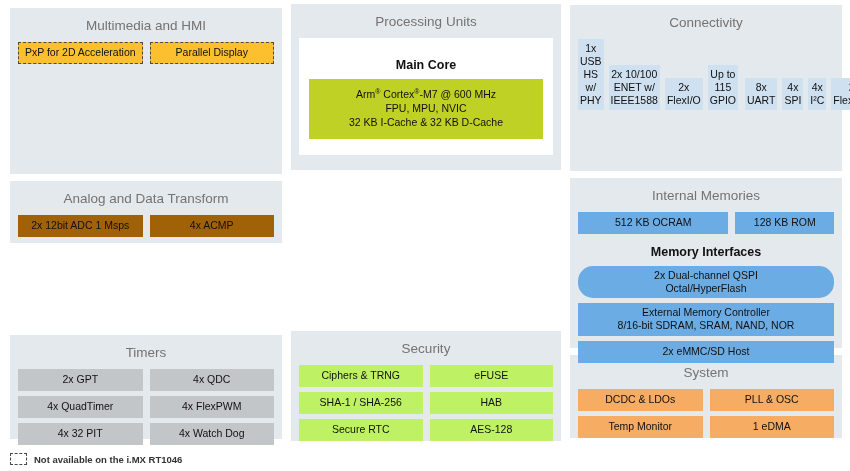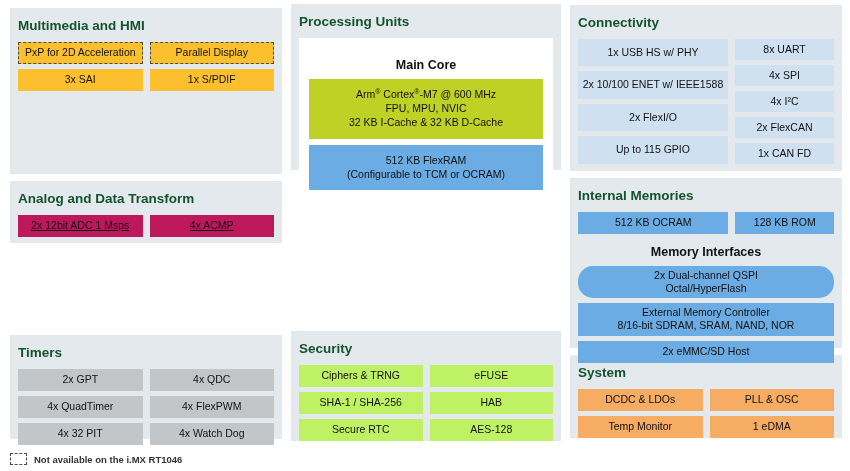--- a/index.html
+++ b/index.html
@@ -22,25 +22,26 @@
   .colB{left:291px;width:270px;}
   .colC{left:570px;width:272px;}
 
   .panel{
     background:#e4e9ed;
     box-sizing:border-box;
     padding:6px 8px 9px 8px;
     margin-bottom:7px;
   }
   .panel-title{
-    font-weight:bold;
+    text-align:center;
+    font-weight:normal;
     font-size:13.5px;
     line-height:1.45;
     padding:2px 0 6px 0;
-    color:#14532d;
+    color:#737373;
   }
   .panel-subtitle{
     text-align:center;
     font-weight:bold;
     font-size:12.5px;
     line-height:1.4;
     padding:2px 0 5px 0;
     color:#111;
   }
 
@@ -57,21 +58,21 @@
     line-height:1.25;
     min-height:22px;
     padding:3px 2px;
     box-sizing:border-box;
     color:#111;
   }
 
   
   .c-gold{background:#fcc02e;}
   .c-gold-dash{background:#fcc02e;border:1.6px dashed #4a4a4a;}
-  .c-periwinkle{background:#be185d;text-decoration:underline;}
+  .c-periwinkle{background:#a16207;}
   .c-gray{background:#c3c6c9;}
   .c-pink{background:#bef264;}
   .c-lightblue{background:#cfe0f0;}
   .c-blue{background:#6cace4;}
   .c-peach{background:#f7ac63;}
 
   
   .core-card{
     background:#ffffff;
     padding:17px 10px 10px 10px;
@@ -83,21 +84,21 @@
     line-height:1.32;
     padding:9px 4px;
     box-sizing:border-box;
     color:#111;
   }
   .core-block.green{background:#c0d125;margin-bottom:6px;}
   .core-block.blue{background:#6cace4;}
 
   
   .conn{display:flex;gap:7px;}
-  .conn-col{display:flex;flex-direction:column;gap:5px;}
+  .conn-col{display:flex;gap:5px;align-items:flex-end;}
   .conn-left{flex:0 0 150px;}
   .conn-right{flex:1 1 0;}
   .conn .cell{min-height:21px;}
 
   .footnote{
     position:absolute;
     left:10px;bottom:6px;
     display:flex;
     align-items:center;
     gap:7px;
@@ -120,24 +121,20 @@
 <div id="diagram">
 
   <div class="col colA" style="top:8px;">
 
     <div class="panel" style="height:166px;">
       <div class="panel-title">Multimedia and HMI</div>
       <div class="row">
         <div class="cell c-gold-dash">PxP for 2D Acceleration</div>
         <div class="cell c-gold-dash">Parallel Display</div>
       </div>
-      <div class="row">
-        <div class="cell c-gold">3x SAI</div>
-        <div class="cell c-gold">1x S/PDIF</div>
-      </div>
     </div>
 
     <div class="panel" style="height:62px;margin-top:7px;">
       <div class="panel-title">Analog and Data Transform</div>
       <div class="row">
         <div class="cell c-periwinkle">2x 12bit ADC 1 Msps</div>
         <div class="cell c-periwinkle">4x ACMP</div>
       </div>
     </div>
 
@@ -163,24 +160,20 @@
 
     <div class="panel" style="height:166px;">
       <div class="panel-title">Processing Units</div>
       <div class="core-card">
         <div class="panel-subtitle">Main Core</div>
         <div class="core-block green">
           <div><span>Arm</span><span class="sup">®</span><span> Cortex</span><span class="sup">®</span><span>-M7 @ 600 MHz</span></div>
           <div>FPU, MPU, NVIC</div>
           <div>32 KB I-Cache &amp; 32 KB D-Cache</div>
         </div>
-        <div class="core-block blue">
-          <div>512 KB FlexRAM</div>
-          <div>(Configurable to TCM or OCRAM)</div>
-        </div>
       </div>
     </div>
 
     <div class="panel" style="height:110px;margin-top:161px;">
       <div class="panel-title">Security</div>
       <div class="row">
         <div class="cell c-pink">Ciphers &amp; TRNG</div>
         <div class="cell c-pink">eFUSE</div>
       </div>
       <div class="row">

